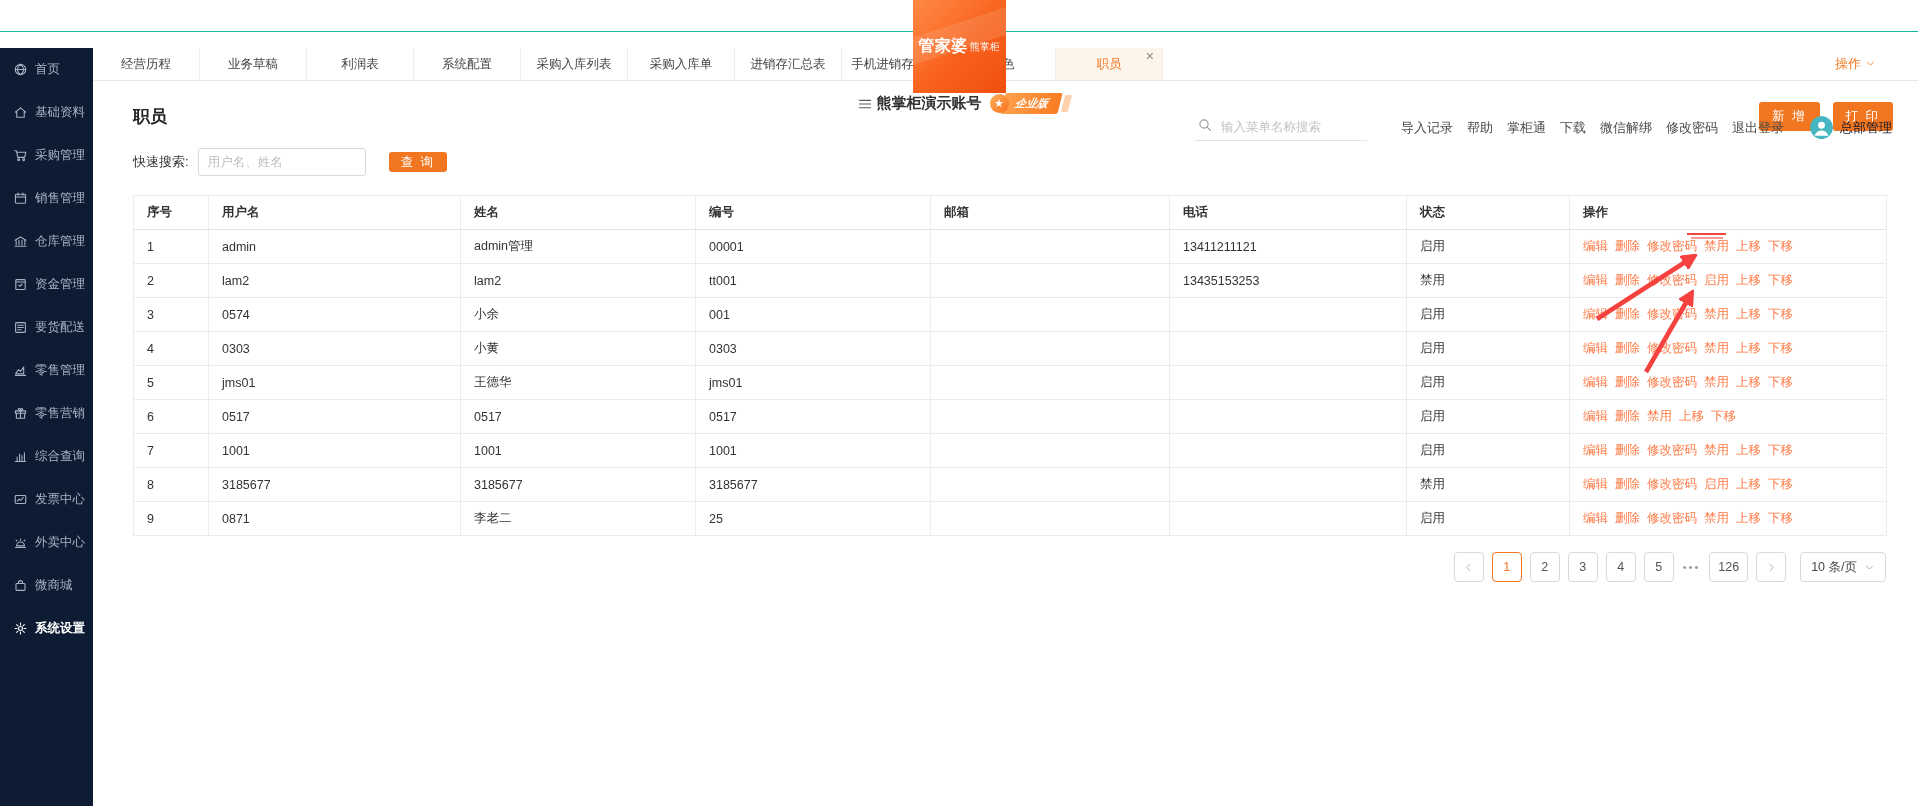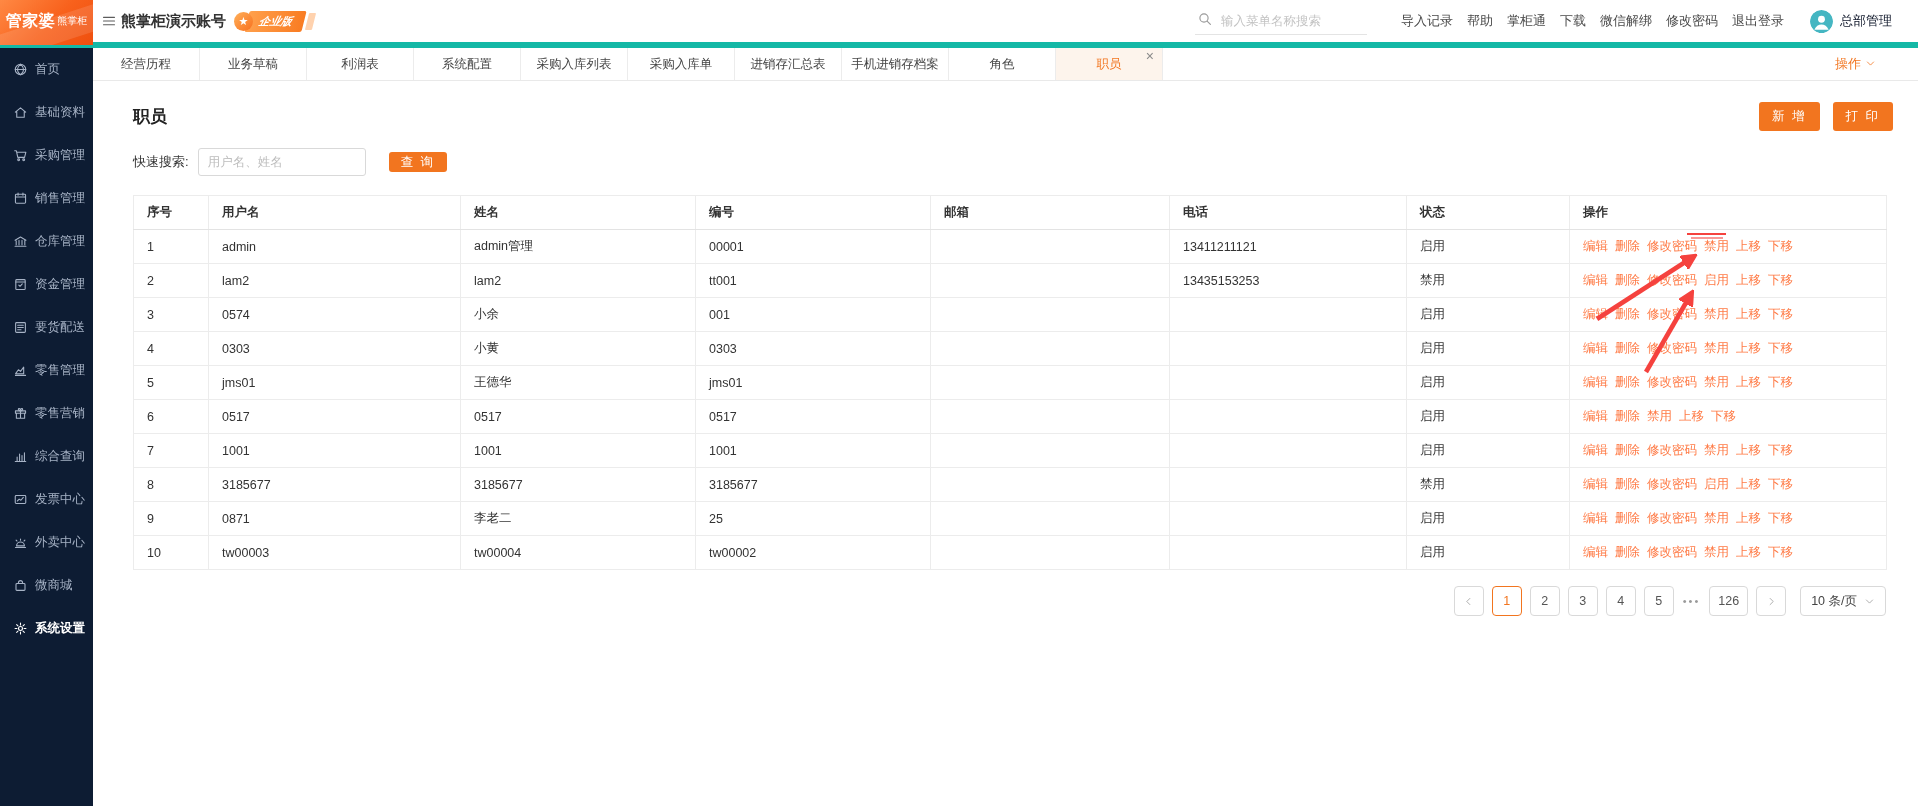--- a/index.html
+++ b/index.html
@@ -1,22 +1,22 @@
 <!DOCTYPE html>
 <html style="--accent: #f2751f; --link: #ff7a45; --sidebar-bg: #0d1c33; --sidebar-text: #a7b3c6; --tab-active-bg: #fdf4ec; --annotation: #f5423e;"><head>
 <meta charset="utf-8">
 <style>
   * { margin:0; padding:0; box-sizing:border-box; }
   html,body { width:1918px; height:806px; overflow:hidden; background:#fff;
     font-family:"Liberation Sans","DejaVu Sans",sans-serif; color:#333; }
   .app { position:relative; width:1918px; height:806px; }
 
   
-  .topbar { position:absolute; top:0; left:0; width:1918px; height:48px;
-    background:#fff; border-bottom:6px solid #14b8a6; display:flex; align-items:center; z-index:10; }
+  .topbar { position:absolute; top:0; left:0; width:1918px; height:32px;
+    background:#fff; border-bottom:1px solid #14b8a6; display:flex; align-items:center; z-index:10;flex-direction:column; }
   .logo { width:93px; height:48px; flex:0 0 93px; display:flex; align-items:center; justify-content:center;
     background:linear-gradient(135deg,#ff8a45 0%,#f8611c 55%,#ef4f0e 100%); cursor:pointer; position:relative; overflow:hidden;}
   .logo:before { content:""; position:absolute; width:140px; height:26px; background:rgba(255,255,255,.12);
     transform:rotate(-18deg); top:22px; left:-20px; }
   .logo-main { color:#fff; font-weight:bold; font-size:16px; letter-spacing:.5px; position:relative; }
   .logo-sub { color:#fff; font-size:10px; margin-left:2px; position:relative; }
   .topbar-left { display:flex; align-items:center; gap:4px; padding-left:8px; }
   .burger { color:#5c5c5c; cursor:pointer; display:flex; }
   .account-title { font-size:15px; font-weight:bold; color:#333; }
   .badge { display:flex; align-items:center; cursor:default; margin-left:4px; }
@@ -414,30 +414,20 @@
             <tr>
     <td>9</td>
     <td>0871</td>
     <td>李老二</td>
     <td>25</td>
     <td></td>
     <td></td>
     <td>启用</td>
     <td><a class="op">编辑</a><a class="op">删除</a><a class="op">修改密码</a><a class="op">禁用</a><a class="op">上移</a><a class="op">下移</a></td>
   </tr>
-            <tr>
-    <td>10</td>
-    <td>tw00003</td>
-    <td>tw00004</td>
-    <td>tw00002</td>
-    <td></td>
-    <td></td>
-    <td>启用</td>
-    <td><a class="op">编辑</a><a class="op">删除</a><a class="op">修改密码</a><a class="op">禁用</a><a class="op">上移</a><a class="op">下移</a></td>
-  </tr>
           </tbody>
       </table>
 
       <div class="pagination">
           <button class="pg-btn disabled">
             <svg class="ic" viewBox="0 0 16 16">
               <path d="M10 3.5 5.5 8 10 12.5"></path>
             </svg>
           </button>
           <button class="pg-btn active">1</button>

